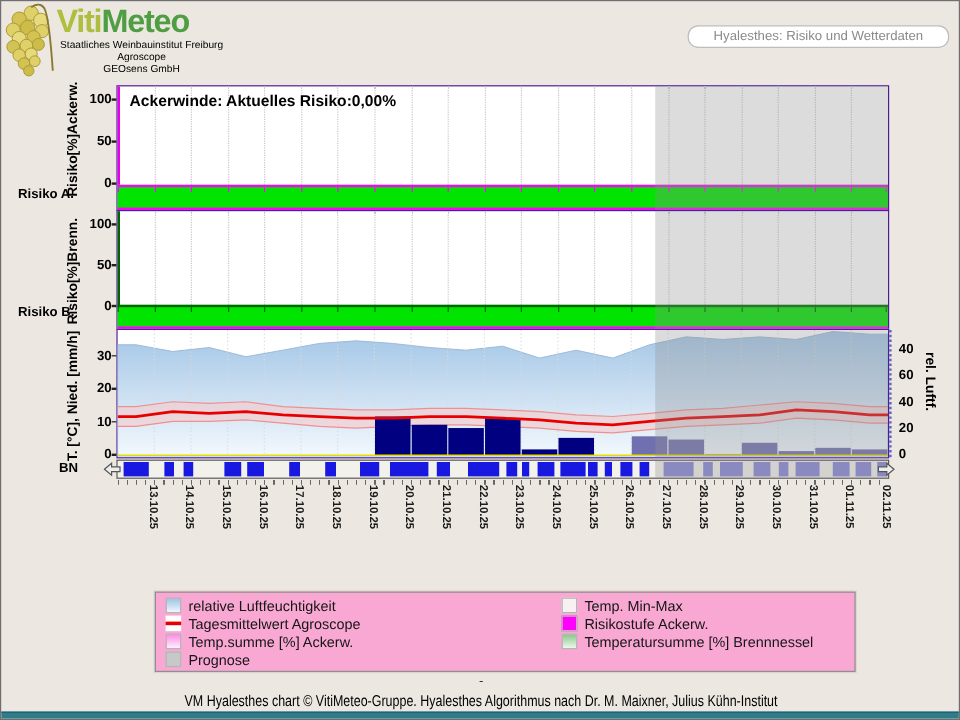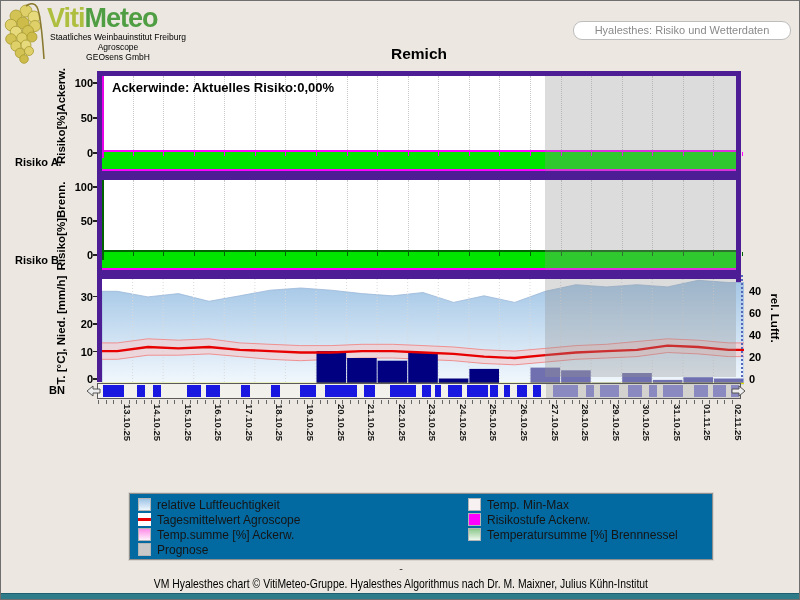--- a/index.html
+++ b/index.html
@@ -8,39 +8,39 @@
        border:1px solid #6f6f6f;}
   
   #logo-text{position:absolute;left:46px;top:4px;font-size:27px;font-weight:bold;letter-spacing:-1px;line-height:27px;}
   #logo-sub{position:absolute;left:44px;top:31px;width:146px;text-align:center;font-size:8.5px;line-height:10px;color:#000;}
   #header-pill{position:absolute;left:572px;top:20px;width:216px;height:17px;line-height:17px;
        background:#fff;border:1px solid #bdbdbd;border-radius:9px;text-align:center;
        font-size:11px;color:#8a8a8a;}
   #page-title{position:absolute;left:96px;top:44px;width:644px;text-align:center;
        font-size:15.5px;font-weight:bold;color:#000;}
   
-  .panel{position:absolute;left:96px;width:644px;background:#fff;border:5px solid #4c1d95;box-sizing:border-box;}
+  .panel{position:absolute;left:96px;width:644px;background:#fff;border:1px solid #4c1d95;box-sizing:border-box;}
   #panel1{top:70px;height:105px;}
   #panel2{top:174px;height:100px;}
   #panel3{top:273px;height:108px;}
   #bnstrip{position:absolute;left:96px;top:382px;width:644px;height:16px;background:#f2f1ec;
        border:1px solid #5a5a5a;box-sizing:border-box;}
   .headline{position:absolute;top:4px;left:10px;font-size:13px;font-weight:bold;color:#000;z-index:6;}
   .band{position:absolute;left:0;right:0;bottom:0;box-sizing:border-box;}
   .overlay{position:absolute;top:0;bottom:0;right:0;z-index:5;pointer-events:none;}
   .vlabel{position:absolute;text-align:center;font-size:11.5px;font-weight:bold;color:#000;white-space:nowrap;}
   .hlabel{position:absolute;font-size:11px;font-weight:bold;color:#000;text-align:right;white-space:nowrap;}
   .ytick{position:absolute;width:28px;text-align:right;font-size:11px;font-weight:bold;color:#000;}
   .ytick-r{position:absolute;width:26px;text-align:left;font-size:11px;font-weight:bold;color:#000;}
   .datelab{position:absolute;writing-mode:vertical-rl;font-size:9.5px;font-weight:bold;color:#1a1a1a;white-space:nowrap;}
   #tickrow{position:absolute;left:97px;top:399px;width:642px;height:4px;
        background:repeating-linear-gradient(to right,#666 0px,#666 1px,transparent 1px,transparent 7.64px);}
   #rightdots{position:absolute;left:740px;top:274px;height:106px;width:0;border-left:2px dotted #5566bb;}
   
-  #legendBox{position:absolute;left:128px;top:492px;width:584px;height:67px;background:#0369a1;
+  #legendBox{position:absolute;left:128px;top:492px;width:584px;height:67px;background:#f9a8d4;
        border:1px solid #8f8f8f;box-shadow:0 0 0 1px #d9d6cf;box-sizing:border-box;}
   .leg-col{position:absolute;top:4px;}
   .leg-row{height:15px;line-height:15px;white-space:nowrap;font-size:12px;color:#151515;}
   .swatch{display:inline-block;width:13px;height:13px;vertical-align:-2px;margin-right:6px;
        border:1px solid #b5b5b5;box-sizing:border-box;}
   
   #footer-dash{position:absolute;left:0;top:561px;width:800px;text-align:center;font-size:11px;color:#333;}
   #footer-credit{position:absolute;left:0;top:575px;width:800px;text-align:center;font-size:13px;color:#000;}
   #footer-credit span{display:inline-block;transform:scaleX(0.8);transform-origin:center;white-space:nowrap;}
   #bottombar{position:absolute;left:0;bottom:0;width:800px;height:5px;}
@@ -73,21 +73,20 @@
     <path d="M23,3 Q30,-2 34,4 Q38,12 41,56" fill="none" stroke="#8a7a30" stroke-width="1.6"></path>
   </svg>
   <div id="logo-text"><span style="color:#aebe3e;">Viti</span><span style="color:#4f9e43;">Meteo</span></div>
   <div id="logo-sub">
     <div>Staatliches Weinbauinstitut Freiburg</div>
     <div>Agroscope</div>
     <div>GEOsens GmbH</div>
   </div>
   <div id="header-pill">Hyalesthes: Risiko und Wetterdaten</div>
 
-  <div id="page-title">Remich</div>
 
   <div id="panel1" class="panel">
     <div class="headline">Ackerwinde: Aktuelles Risiko:0,00%</div>
     <div class="band" id="band1" style="height: 21px; background: rgb(0, 228, 0); border-top: 2px solid rgb(255, 0, 255); border-bottom: 2px solid rgb(255, 0, 255); z-index: 2;">
         <div style="position: absolute; left: 0px; top: 0px; width: 1px; height: 4px; background: rgb(255, 0, 255);"></div>
         <div style="position: absolute; left: 30.6px; top: 0px; width: 1px; height: 4px; background: rgb(255, 0, 255);"></div>
         <div style="position: absolute; left: 61.1px; top: 0px; width: 1px; height: 4px; background: rgb(255, 0, 255);"></div>
         <div style="position: absolute; left: 91.7px; top: 0px; width: 1px; height: 4px; background: rgb(255, 0, 255);"></div>
         <div style="position: absolute; left: 122.3px; top: 0px; width: 1px; height: 4px; background: rgb(255, 0, 255);"></div>
         <div style="position: absolute; left: 152.9px; top: 0px; width: 1px; height: 4px; background: rgb(255, 0, 255);"></div>

